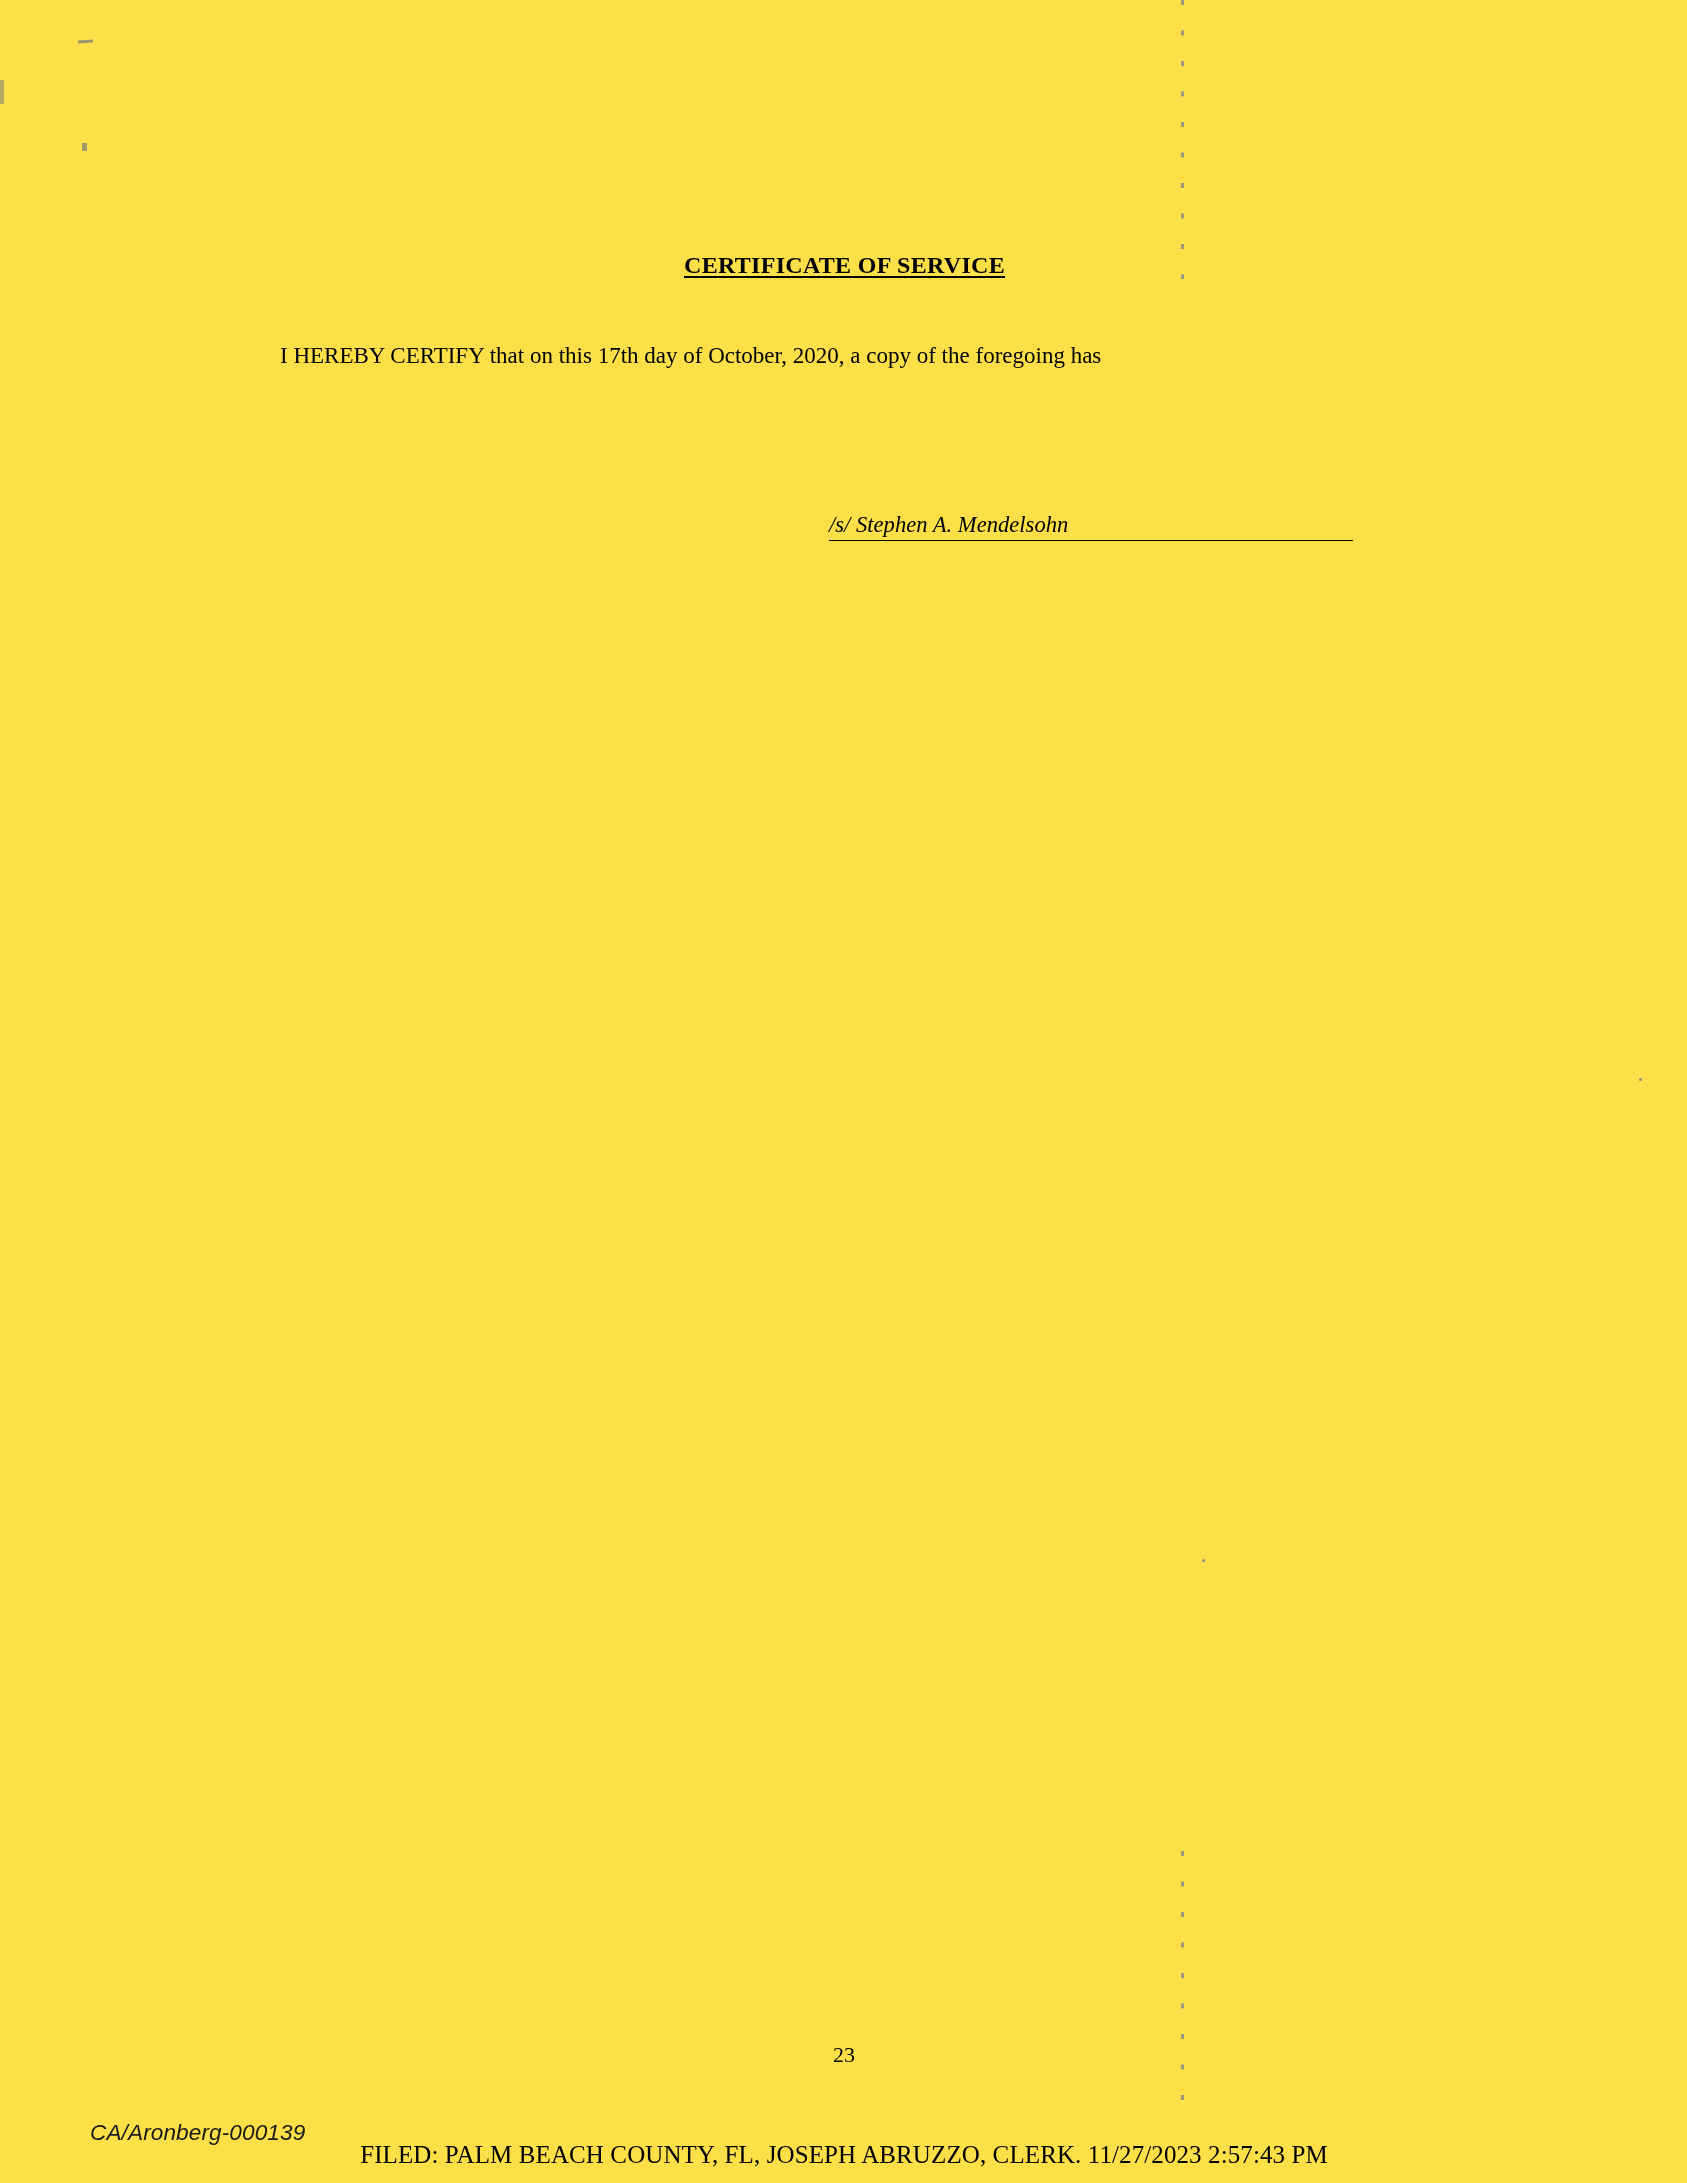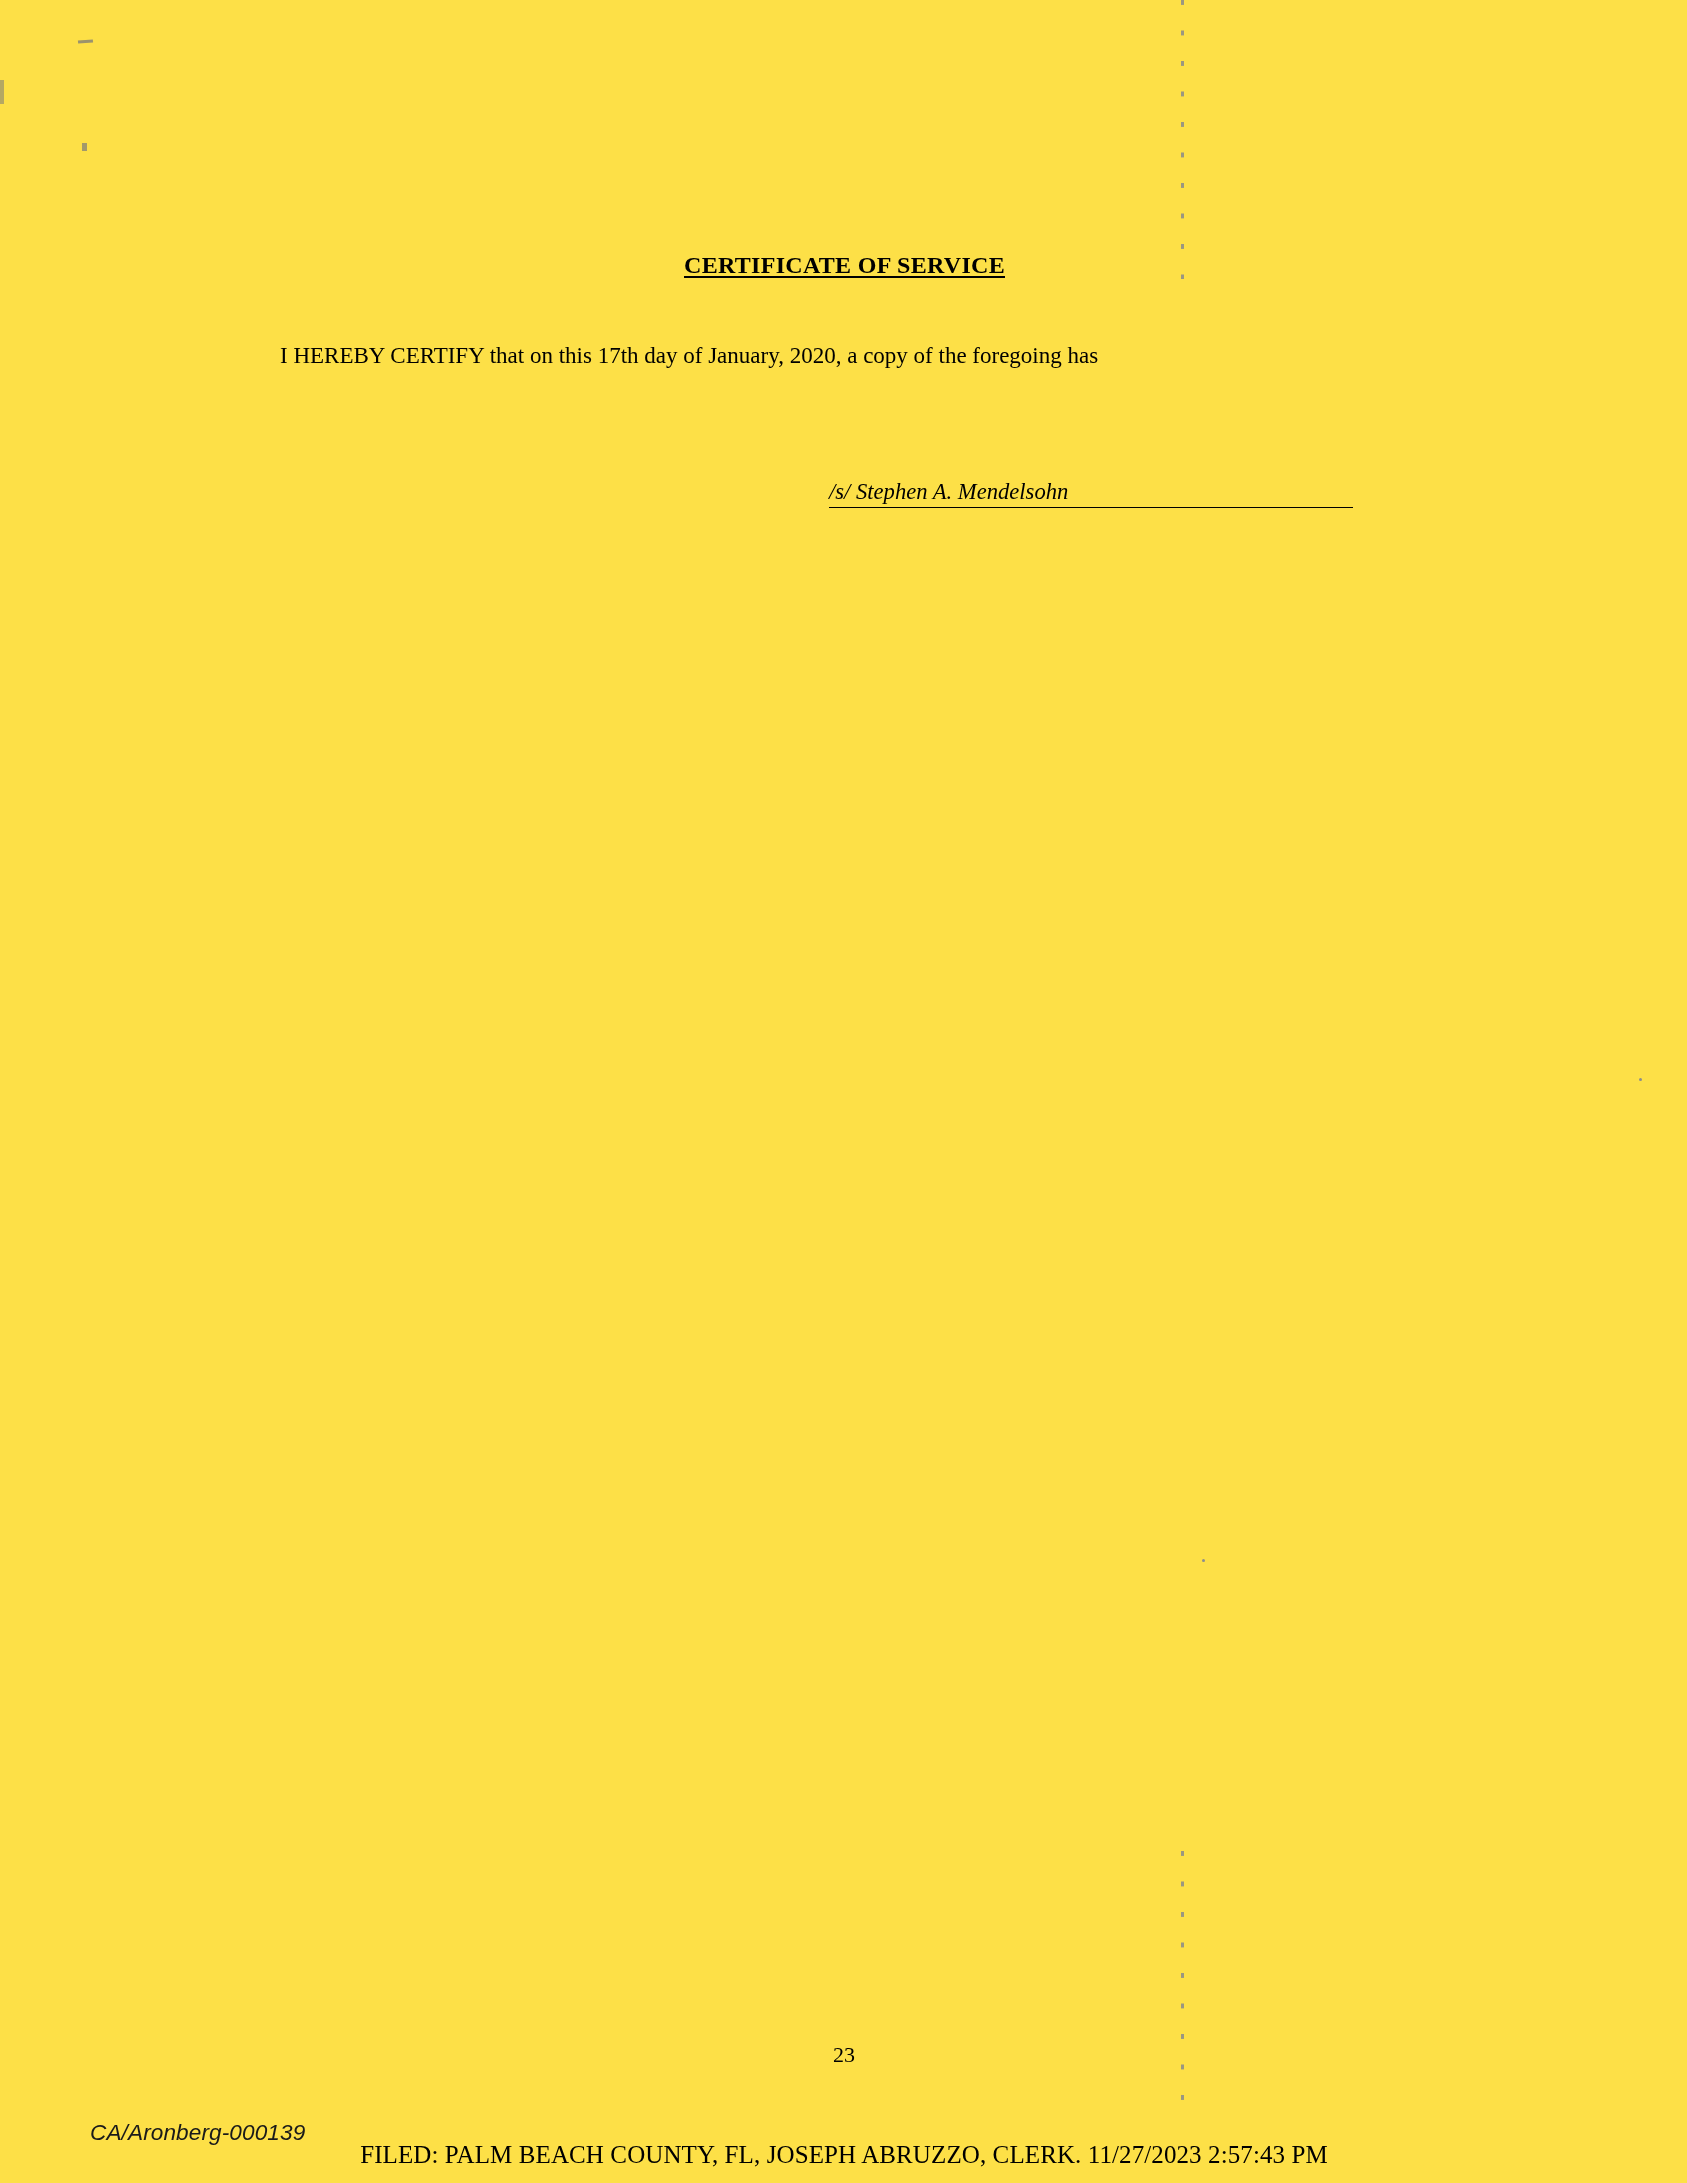--- a/index.html
+++ b/index.html
@@ -67,21 +67,21 @@
 
   .para {
     font-size: 23px;
     line-height: 72px;
     margin: 0;
     text-align: left;
   }
   .para .indent { display: inline-block; width: 61px; }
 
   .sig-block {
-    margin-top: 85px;
+    margin-top: 118px;
     margin-left: 610px;
     width: 537px;
   }
   .sig-line {
     font-style: italic;
     font-size: 22.6px;
     border-bottom: 1.3px solid #000;
     padding-bottom: 1.3px;
     width: 524px;
     line-height: 29px;
@@ -136,21 +136,21 @@
   <div class="dots dots-top"></div>
   <div class="dots dots-bottom"></div>
   <div class="speck speck-1"></div>
   <div class="speck speck-2"></div>
 
   <div class="doc-body">
 
     <h1 class="cert-heading">CERTIFICATE OF SERVICE</h1>
 
     <p class="para">
-      <span class="indent"></span><span>I HEREBY CERTIFY that on this 17th day of January, 2020, a copy of the foregoing has</span>
+      <span class="indent"></span><span>I HEREBY CERTIFY that on this 17th day of October, 2020, a copy of the foregoing has</span>
       <br>
     </p>
 
     <div class="sig-block">
       <div class="sig-line">/s/ Stephen A. Mendelsohn</div>
     </div>
 
   </div>
 
   <div class="page-number">23</div>

